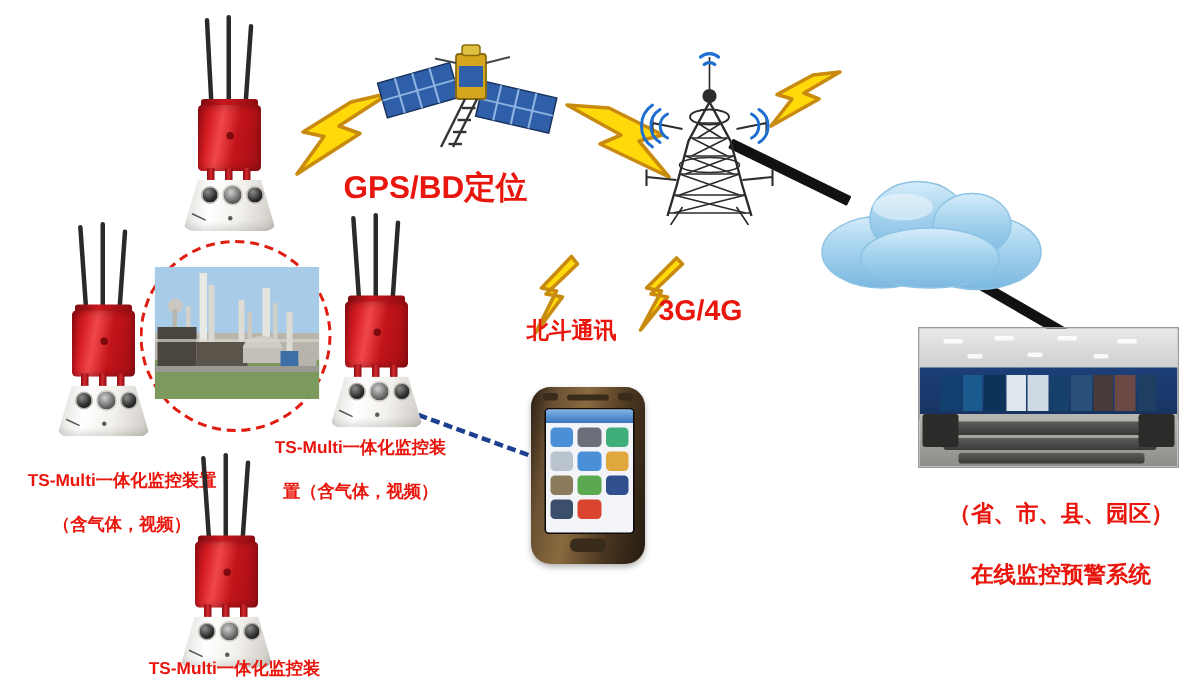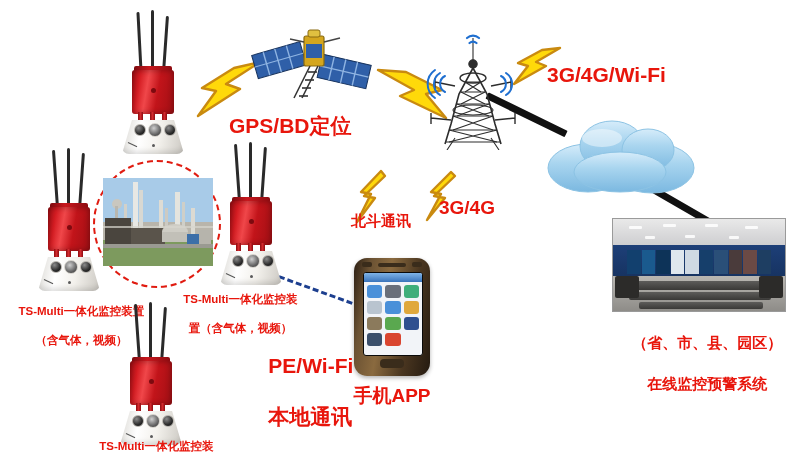--- a/index.html
+++ b/index.html
@@ -280,21 +280,21 @@
     <div class="neck" style="left:38px;top:101px;width:5px;height:12px;"></div>
     <div class="neck" style="left:50px;top:101px;width:5px;height:12px;"></div>
     <div class="dot" style="left:39px;top:77px;width:5px;height:5px;background:#7d0a0f;"></div>
     <div class="base" style="left:10px;top:109px;width:62px;height:34px;"></div>
     <div class="port" style="left:22px;top:113px;width:10px;height:10px;"></div>
     <div class="lens" style="left:36px;top:112px;width:12px;height:12px;"></div>
     <div class="port" style="left:52px;top:113px;width:10px;height:10px;"></div>
     <div class="dot" style="left:40px;top:133px;width:3px;height:3px;"></div>
     <div class="whisker" style="left:16px;top:131px;width:10px;height:1px;transform:rotate(25deg);"></div>
   </div>
-  <div class="lbl sm ctr" style="left:0px;top:290px;width:150px;">
+  <div class="lbl sm ctr" style="left:0px;top:300px;width:150px;">
     <span>TS-Multi一体化监控装置</span><br>
     <span>（含气体，视频）</span>
   </div>
 
   <div class="dev" style="left:210px;top:142px;width:82px;height:142px;">
     <div class="ant" style="left:26px;top:2px;width:3px;height:58px;transform:rotate(-4deg);"></div>
     <div class="ant" style="left:39px;top:0px;width:3px;height:60px;"></div>
     <div class="ant" style="left:52px;top:5px;width:3px;height:55px;transform:rotate(4deg);"></div>
     <div class="bodytop" style="left:22px;top:55px;width:38px;height:6px;"></div>
     <div class="body" style="left:20px;top:59px;width:42px;height:44px;"></div>
@@ -352,21 +352,20 @@
         <div class="app" style="background:#8b7a5c;"></div>
         <div class="app" style="background:#5aa84f;"></div>
         <div class="app" style="background:#2f4f8f;"></div>
         <div class="app" style="background:#3b4f6b;"></div>
         <div class="app" style="background:#d9452f;"></div>
         <div class="app" style="background:transparent;"></div>
       </div>
     </div>
     <div class="spk" style="left:26px;top:101px;width:24px;height:9px;border-radius:4px;"></div>
   </div>
-  <div class="lbl lg ctr" style="left:336px;top:384px;width:112px;">手机APP</div>
 
   <div class="room" style="left:612px;top:218px;width:172px;height:92px;">
     <div class="ceil"></div>
     <div class="wall"></div>
     <div class="floor"></div>
     <div class="light" style="left:16px;top:7px;width:13px;height:3px;"></div>
     <div class="light" style="left:50px;top:5px;width:13px;height:3px;"></div>
     <div class="light" style="left:92px;top:5px;width:13px;height:3px;"></div>
     <div class="light" style="left:132px;top:7px;width:13px;height:3px;"></div>
     <div class="light" style="left:32px;top:17px;width:10px;height:3px;"></div>
@@ -394,20 +393,18 @@
     <span>（省、市、县、园区）</span><br>
     <span>在线监控预警系统</span>
   </div>
 
   <div class="lbl xl" style="left:229px;top:113px;">GPS/BD定位</div>
 
   <div class="lbl md" style="left:351px;top:212px;">北斗通讯</div>
 
   <div class="lbl lg" style="left:439px;top:196px;">3G/4G</div>
 
-  <div class="lbl xl" style="left:547px;top:62px;">3G/4G/Wi-Fi</div>
 
   <div class="lbl xl" style="left:245px;top:328px;line-height:1.2;">
-    <span>PE/Wi-Fi</span><br>
-    <span>本地通讯</span>
+    <br>
   </div>
 
 </div>
 
 </body></html>

